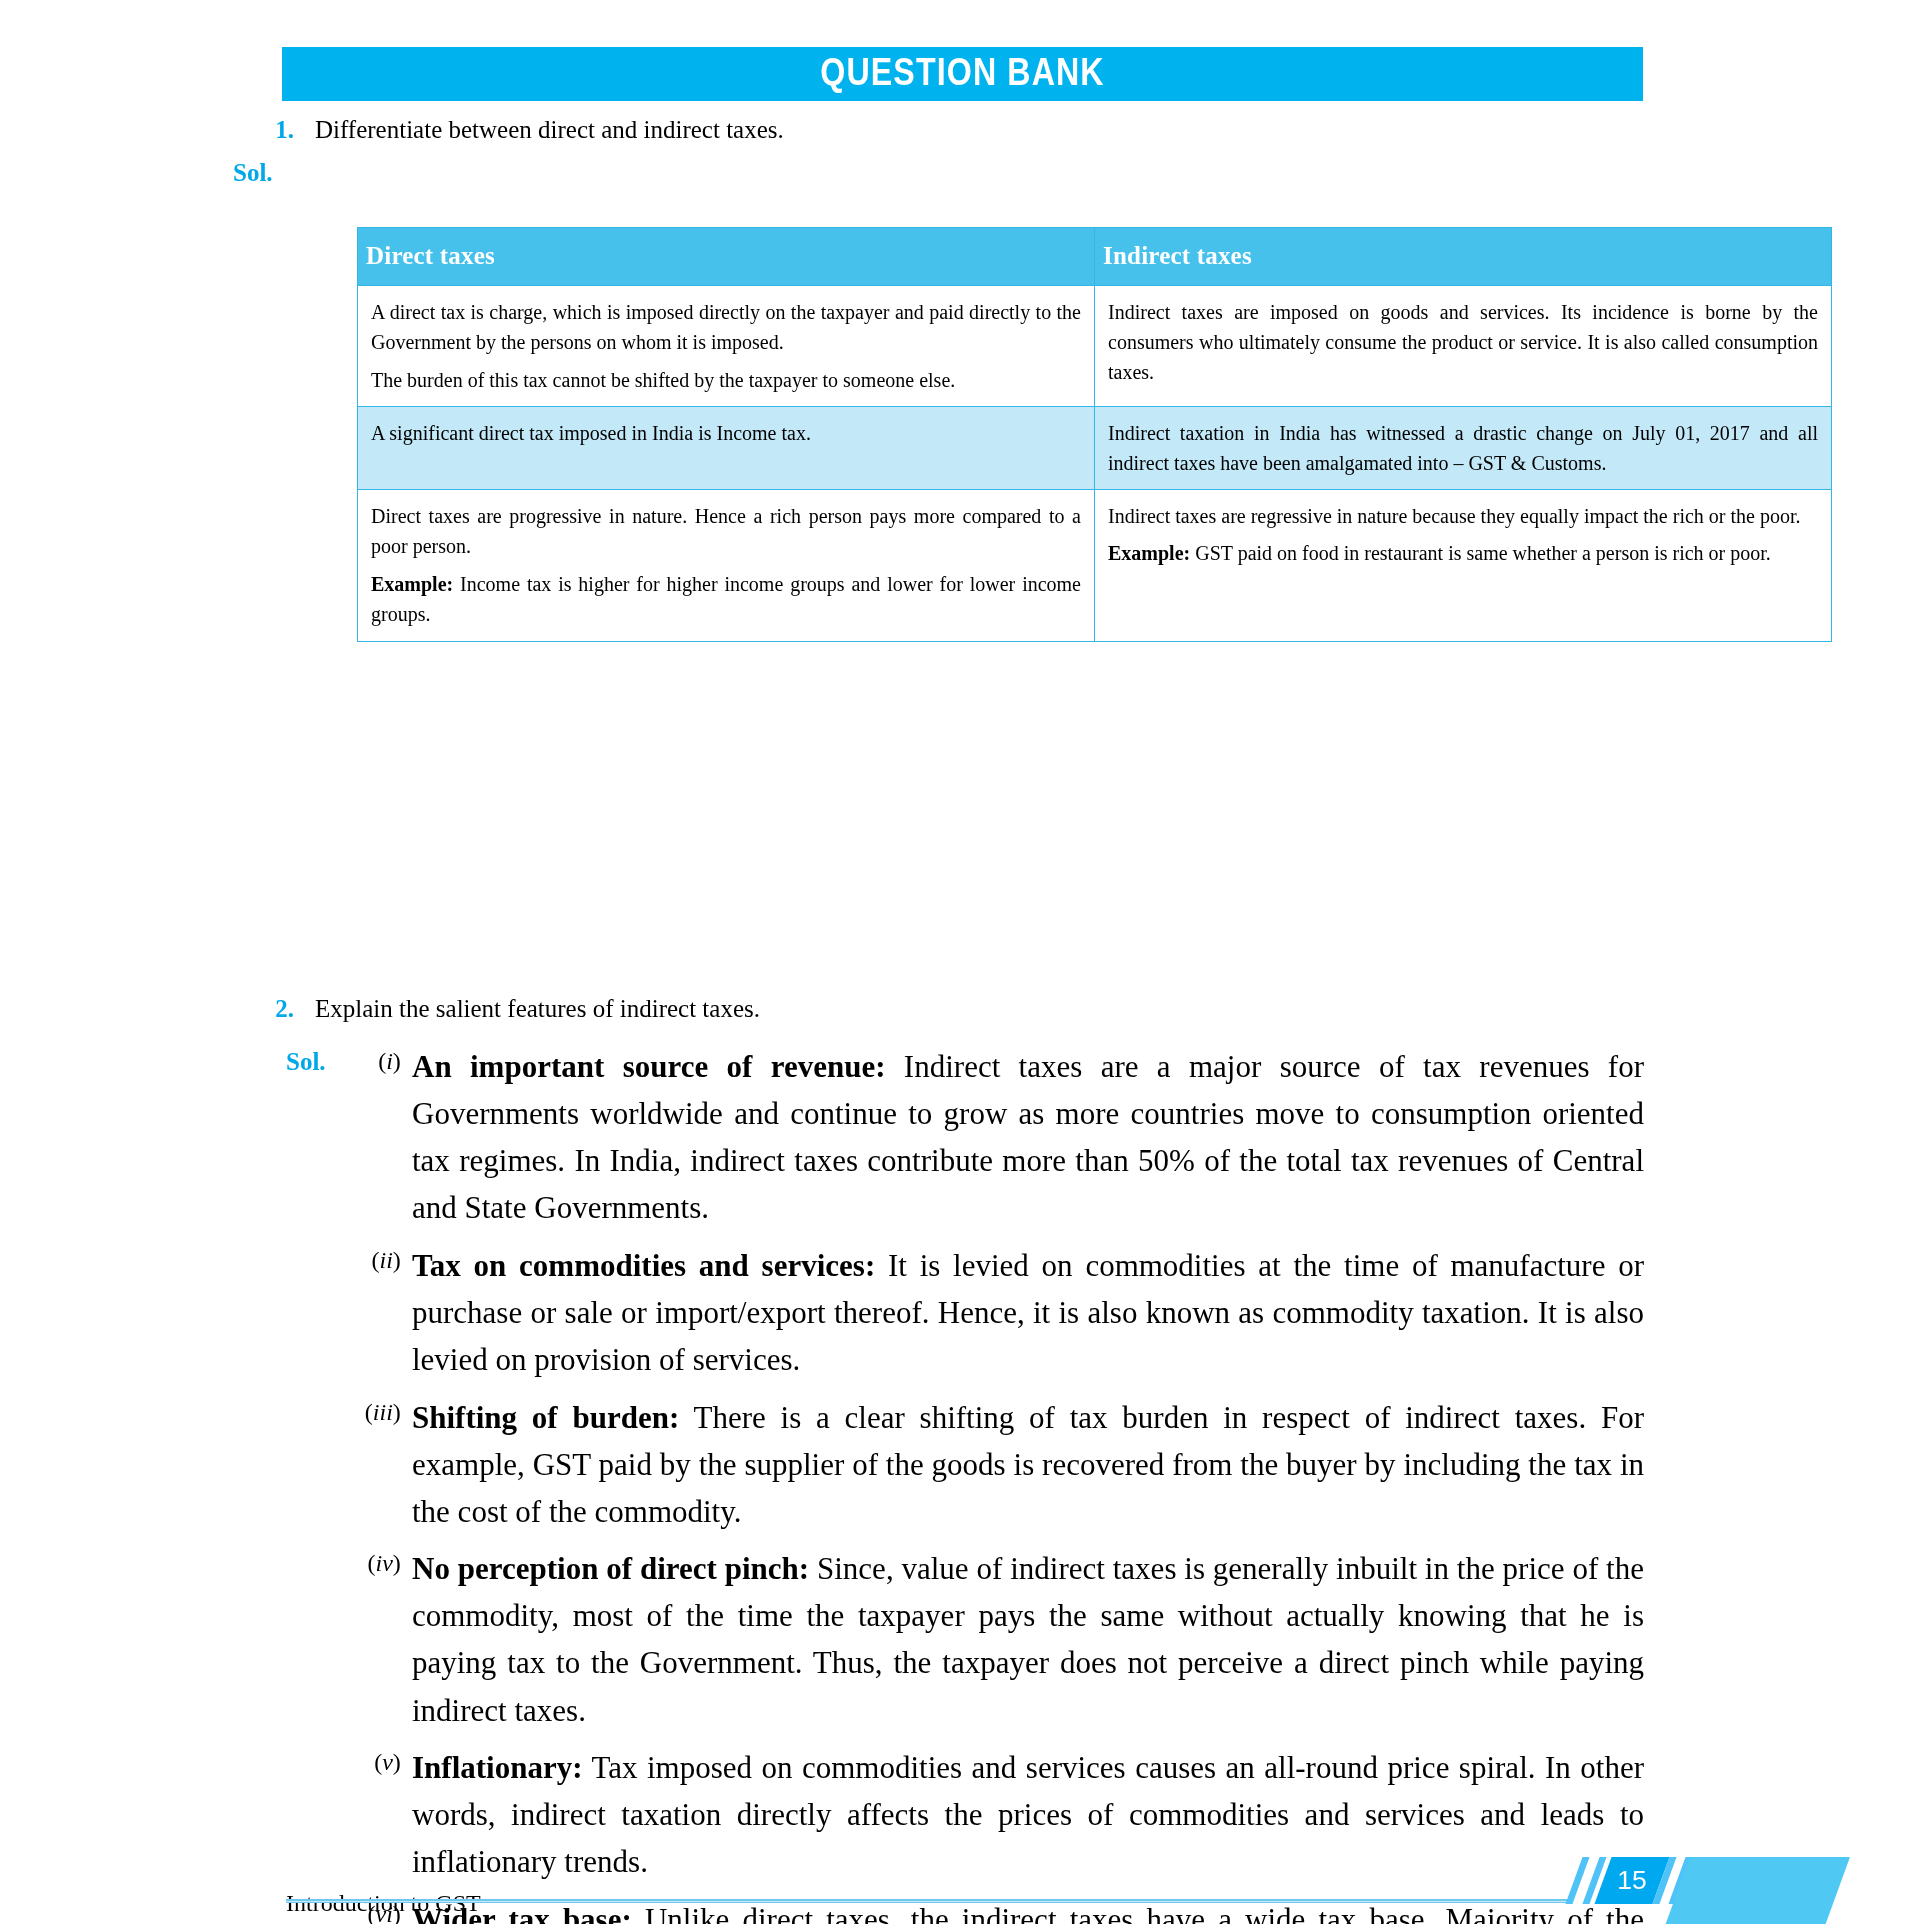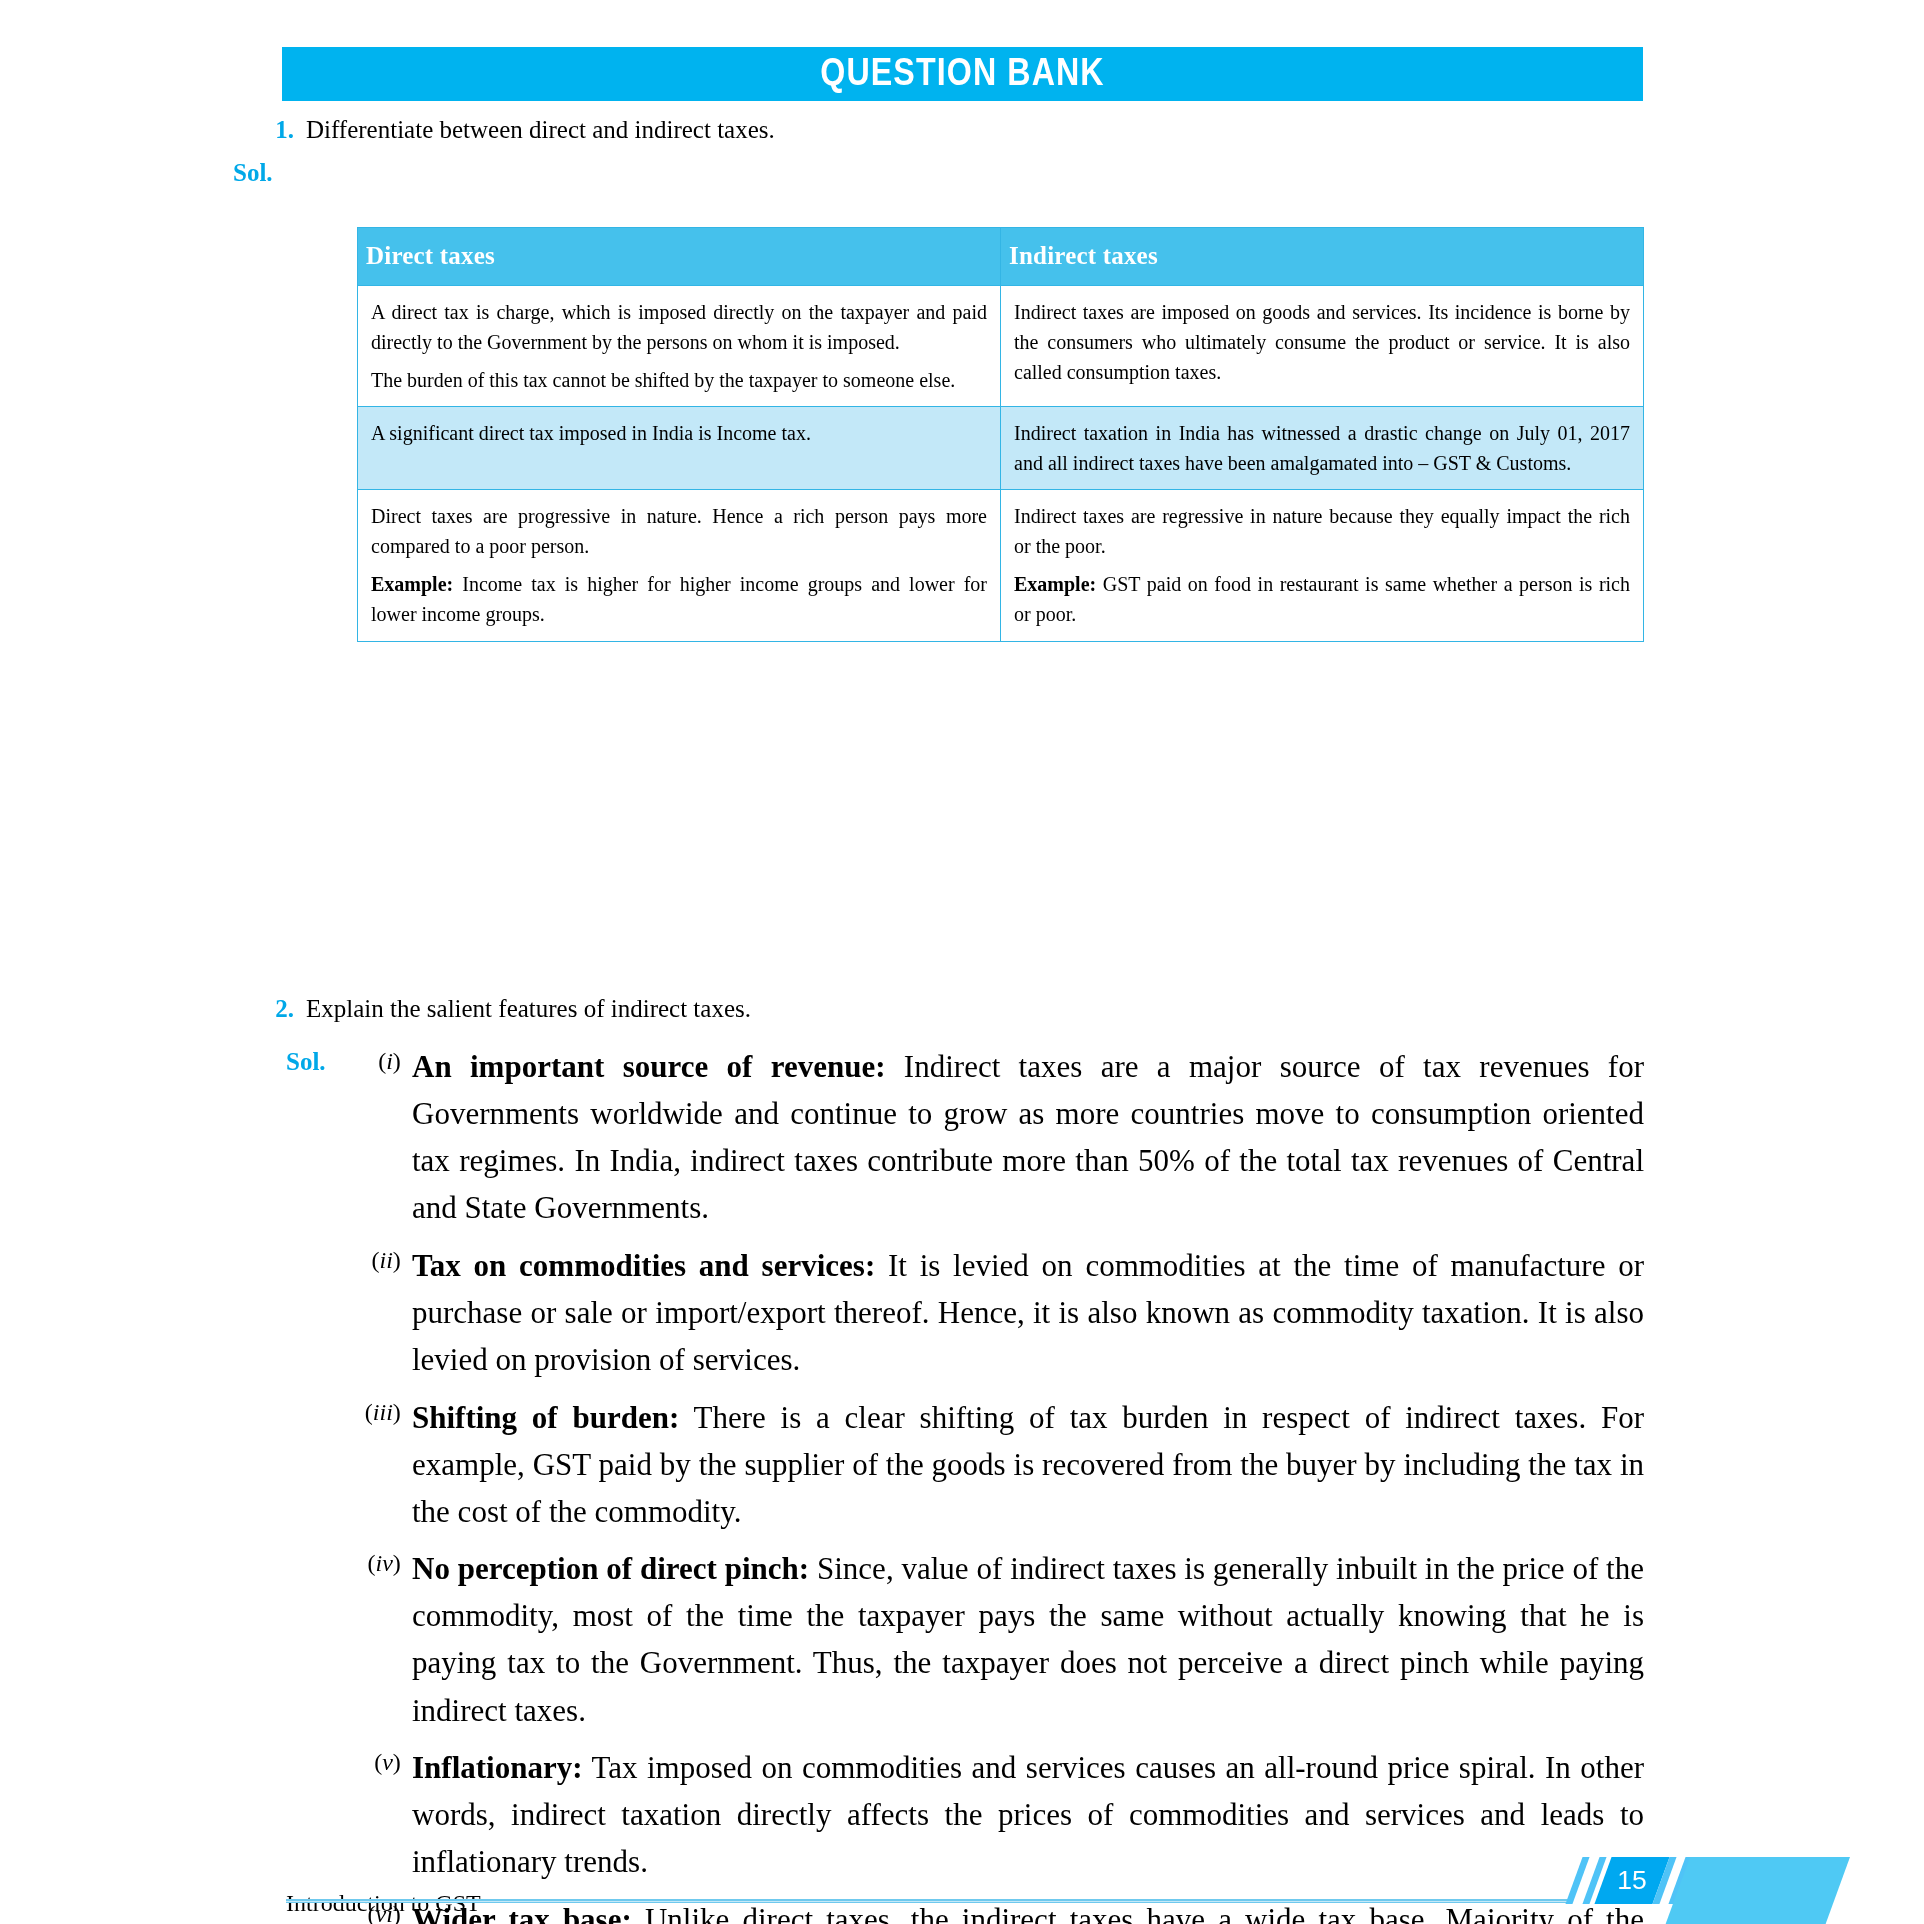--- a/index.html
+++ b/index.html
@@ -55,37 +55,37 @@
   .q-num {
     color: #00A8E8;
     font-weight: bold;
     font-size: 25px;
     width: 37px;
     text-align: right;
     flex: none;
   }
   .q-text {
     font-size: 25px;
-    margin-left: 12px;
+    margin-left: 21px;
     white-space: nowrap;
   }
 
   .sol-label {
     position: absolute;
     color: #00A8E8;
     font-weight: bold;
     font-size: 25px;
   }
 
   
   .cmp-table {
     position: absolute;
     left: 357px;
     top: 227px;
-    width: 1287px;
+    width: 1475px;
     border-collapse: collapse;
     table-layout: fixed;
   }
   .cmp-table td, .cmp-table th {
     border: 1.6px solid #33B5E5;
     vertical-align: top;
     padding: 10.4px 13px 11.2px 13px;
     font-size: 20px;
     line-height: 1.52;
     text-align: justify;

